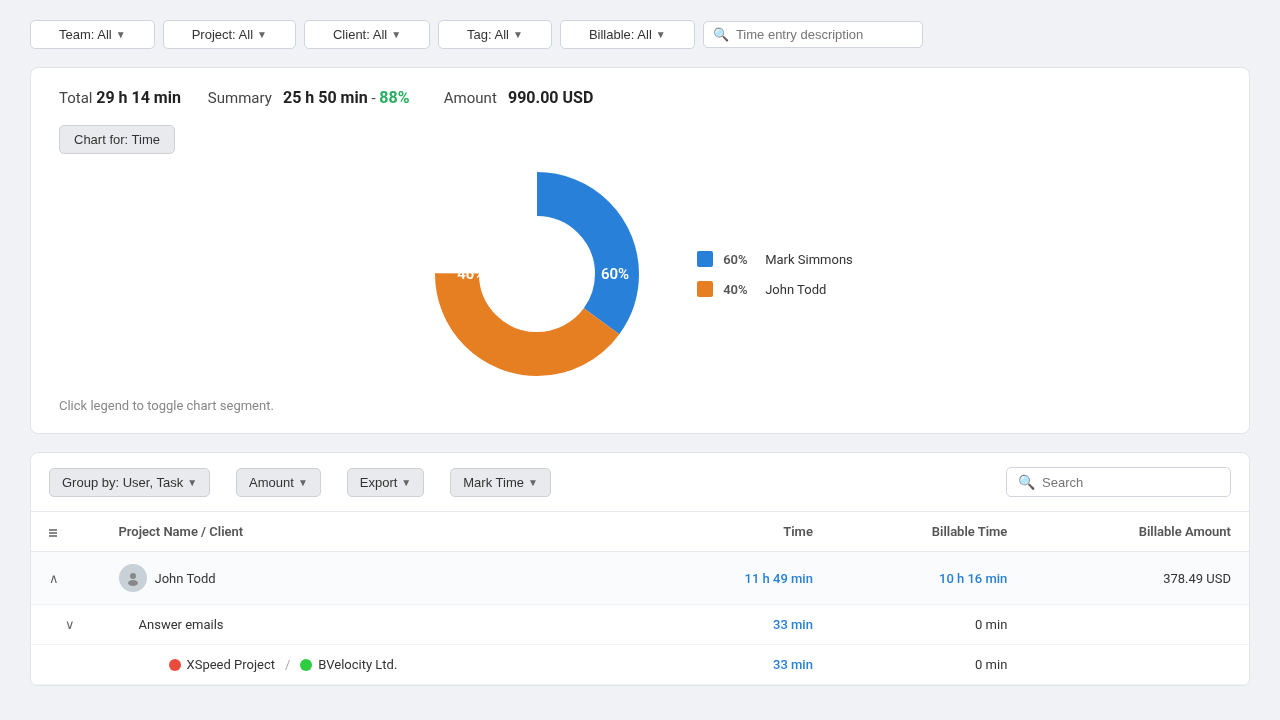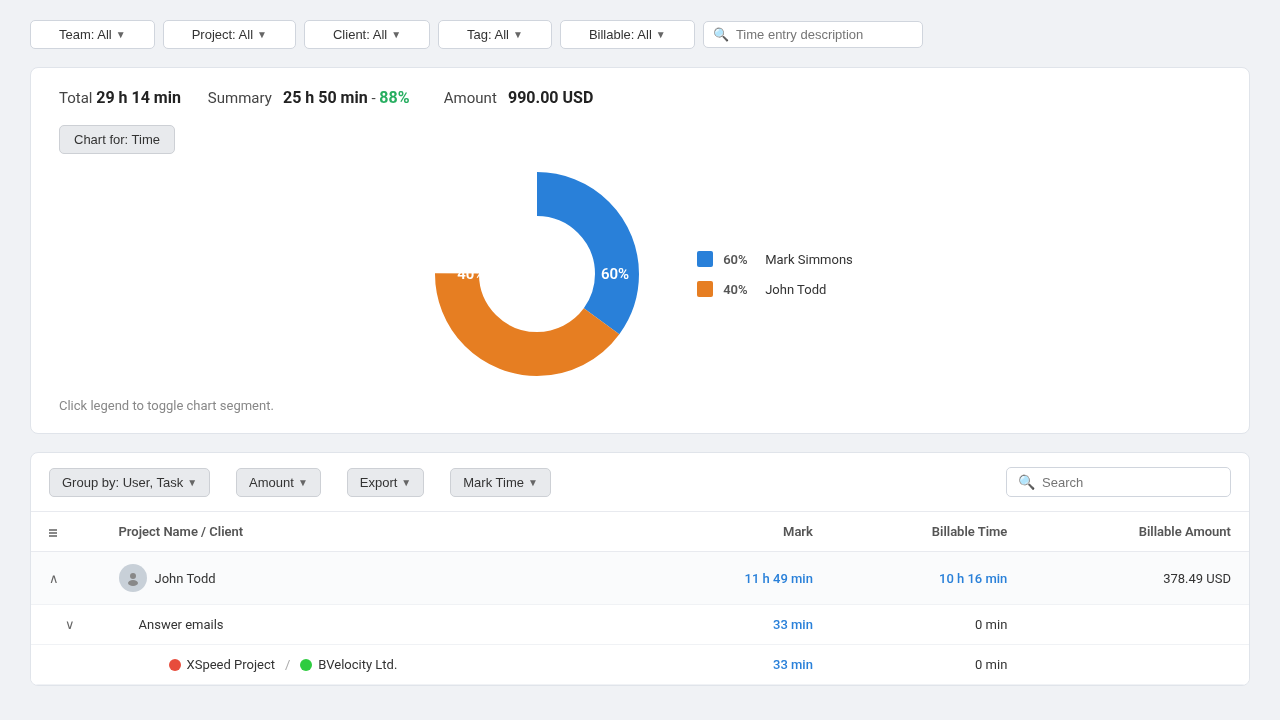--- a/index.html
+++ b/index.html
@@ -430,21 +430,21 @@
       <thead>
         <tr>
           <th style="width:40px;">
             <div class="sort-icon">
               <span></span>
               <span></span>
               <span></span>
             </div>
           </th>
           <th>Project Name / Client</th>
-          <th class="right">Mark</th>
+          <th class="right">Time</th>
           <th class="right">Billable Time</th>
           <th class="right">Billable Amount</th>
         </tr>
       </thead>
       <tbody>
 
         <tr class="row-user">
           <td>
             <span class="collapse-icon">∧</span>
           </td>

